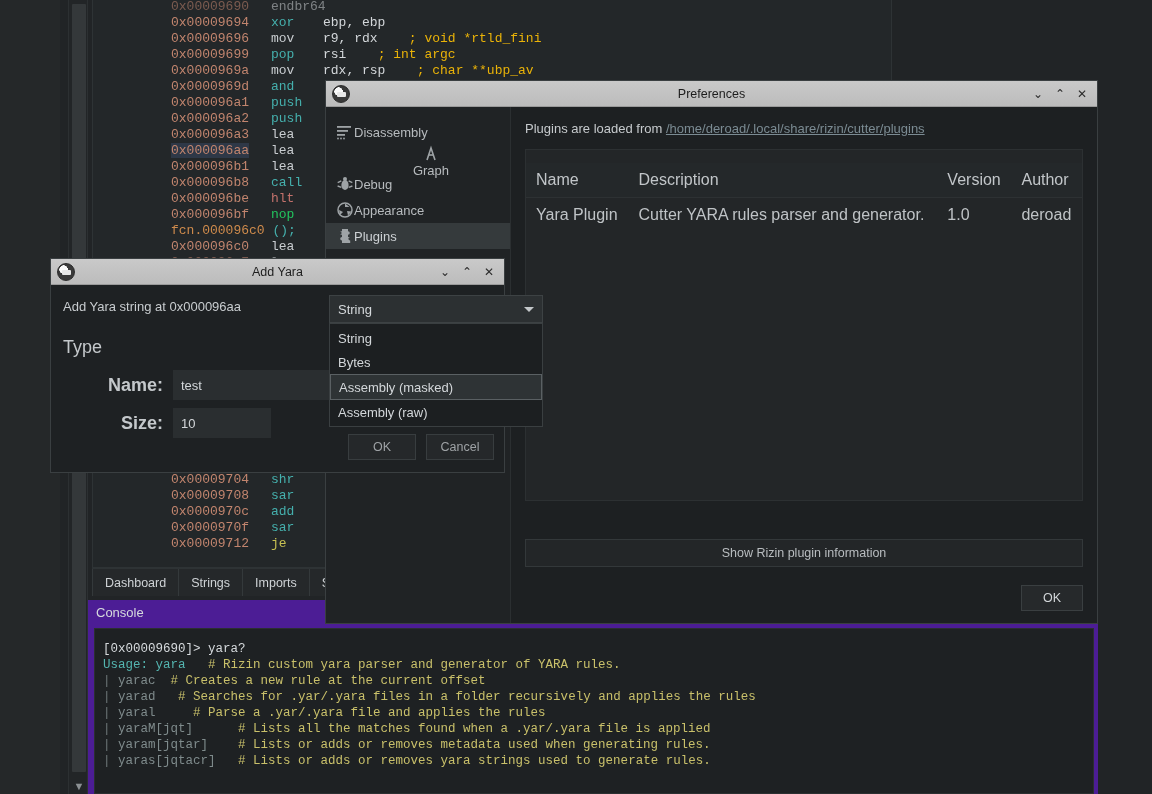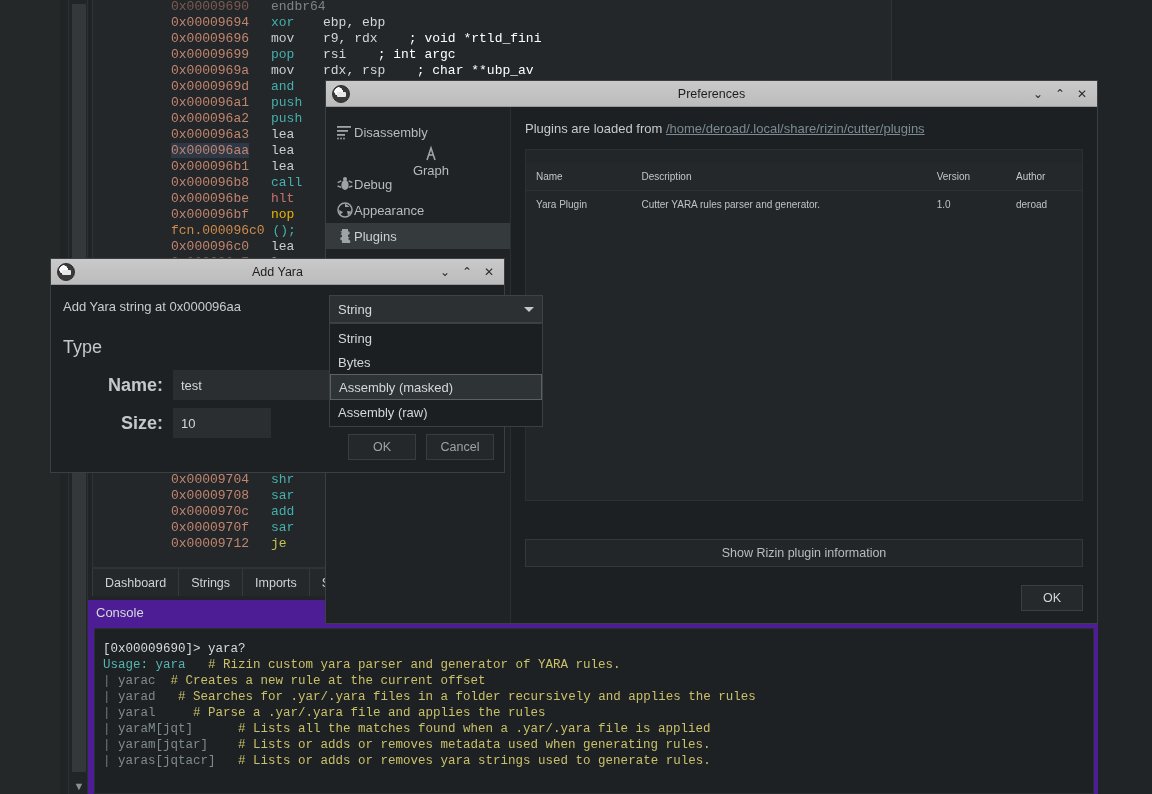--- a/index.html
+++ b/index.html
@@ -42,24 +42,24 @@
     padding-top: 6px;
   }
   .dline { height: 16px; white-space: pre; position: relative; }
   .dline.sel .addr { background: #2e3847; }
   .gut { display: inline-block; width: 78px; }
   .addr { color: #c2856e; }
   .mn   { display: inline-block; width: 52px; margin-left: 22px; }
   .mn-teal { color: #45b0ad; }
   .mn-white { color: #c9cdd0; }
   .mn-red { color: #c4726c; }
-  .mn-purple { color: #eab308; }
+  .mn-purple { color: #22c55e; }
   .mn-yellow { color: #c8c152; }
   .ops { color: #d3d7da; }
-  .cmt { color: #ffffff; }
+  .cmt { color: #eab308; }
   .fcnline { color: #cf8b4c; font-family: Liberation Mono, monospace; }
   .paren { color: #45b0ad; }
 
   
   .tabbar {
     position: absolute; left: 92px; top: 568px; width: 800px; height: 28px;
     background: #25282a; border-top: 1px solid #2e3335;
     display: flex; align-items: stretch;
   }
   .tab {
@@ -135,21 +135,21 @@
   }
   .side-item.active { background: #353a3c; color: #cdd1d4; }
   .side-item.indent { padding-left: 26px; flex-direction: column; }
   .side-ico { width: 18px; height: 18px; flex: 0 0 auto; display: block; }
 
   .prefs-main { flex: 1; position: relative; padding: 14px 14px 0 14px; }
   .loadedfrom { font-size: 13px; color: #c6cacd; }
   .loadedfrom a { color: #7b8b93; text-decoration: underline; }
   .plug-table {
     margin-top: 13px; width: 100%; border-collapse: collapse;
-    background: #232628; font-size: 10px;
+    background: #232628; font-size: 16px;
   }
   .plug-table th {
     text-align: left; font-weight: normal; color: #c2c6c9;
     padding: 8px 10px; background: #24282a; border-bottom: 1px solid #2d3133;
   }
   .plug-table td { color: #bfc3c6; padding: 8px 10px; }
   .plug-wrap {
     margin-top: 13px; height: 352px; background: #232628; border: 1px solid #2c3032;
     overflow: hidden;
   }

